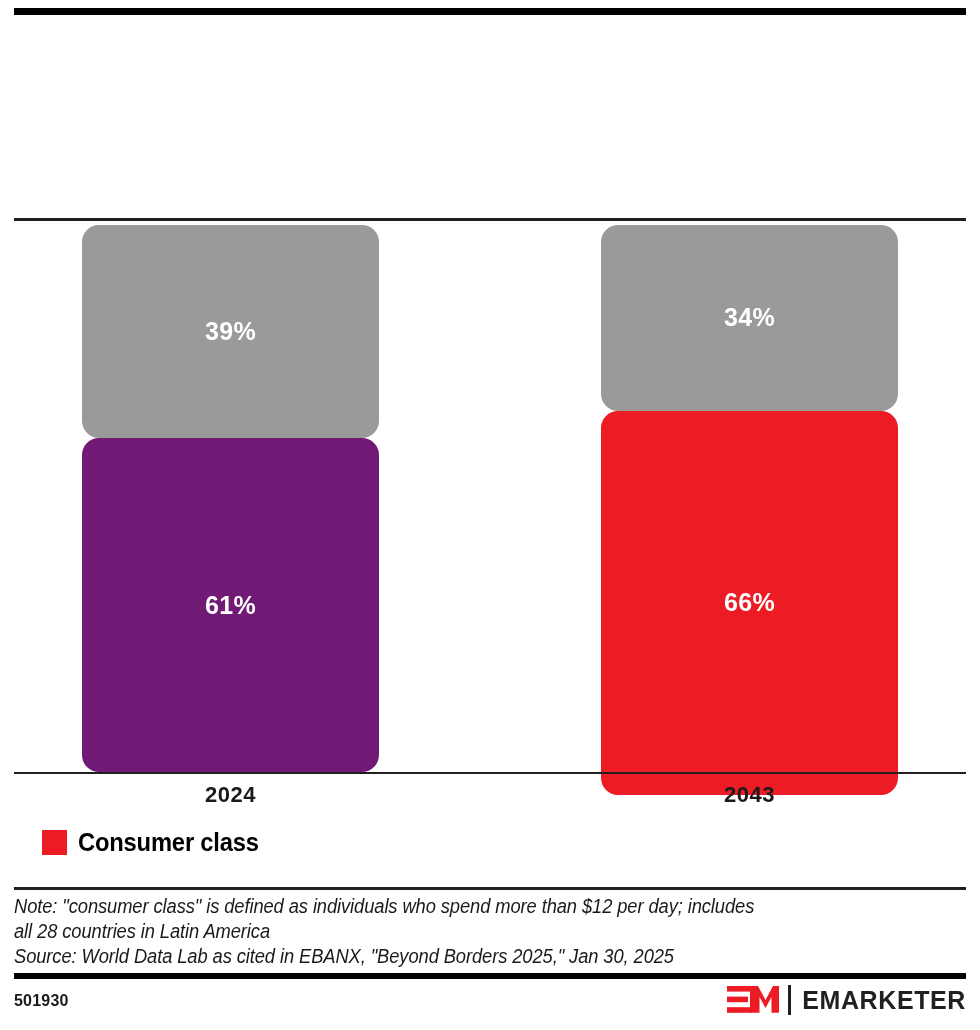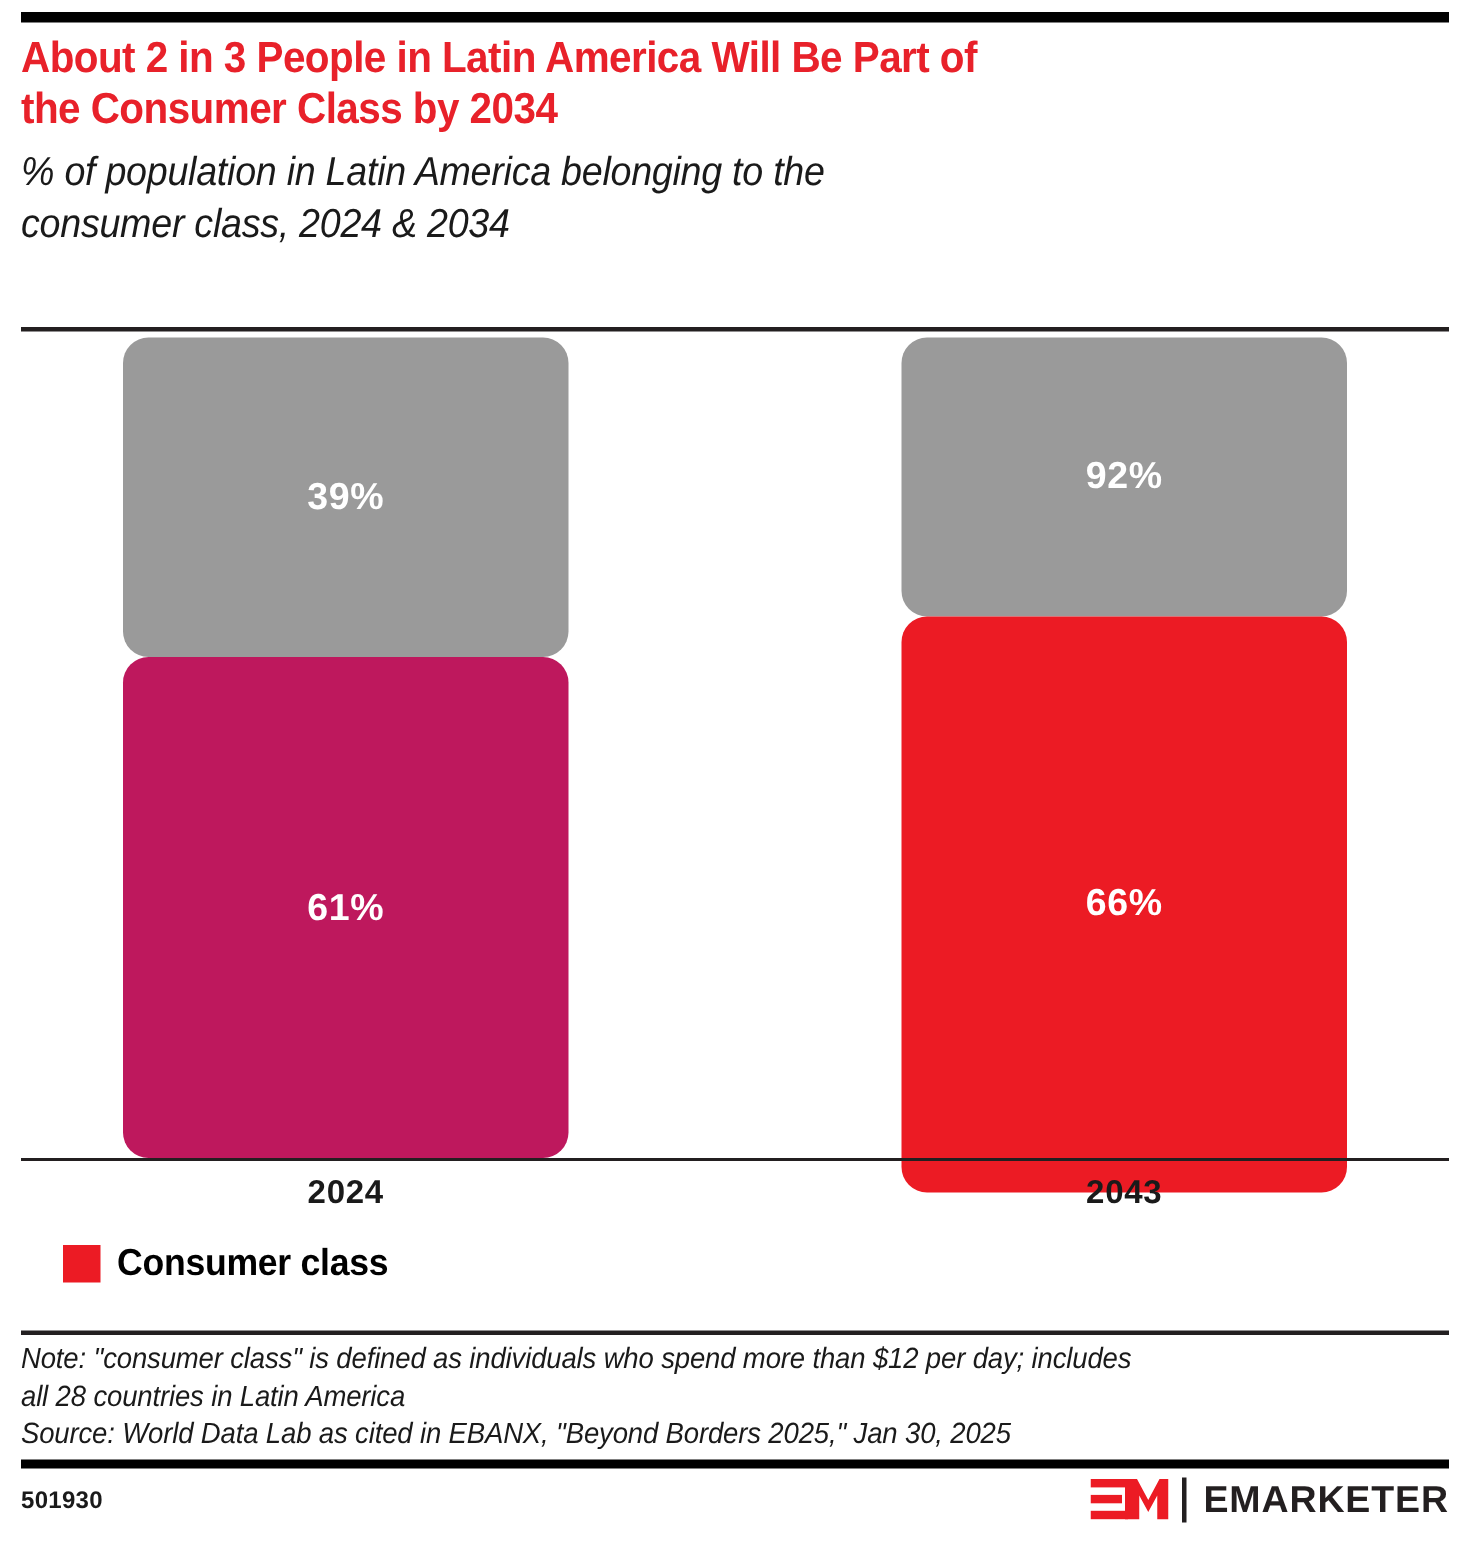--- a/index.html
+++ b/index.html
@@ -255,43 +255,37 @@
     line-height: 25px;
   }
 </style>
 </head>
 <body>
 
 <div class="page">
 
   <div class="top-rule"></div>
 
-  <div class="header">
-    <div class="title" style="color: rgb(232, 33, 42);">About 2 in 3 People in Latin America Will Be Part of
-the Consumer Class by 2034</div>
-    <div class="subtitle">% of population in Latin America belonging to the
-consumer class, 2024 &amp; 2034</div>
-  </div>
 
   <div class="header-rule"></div>
 
   <div class="plot">
 
     <div class="bar-group g0">
       <div class="seg" id="seg-2024-nonconsumer" style="top: 0px; height: 213.33px; background: rgb(154, 154, 154);">
         <span class="seg-label">39%</span>
       </div>
-      <div class="seg" id="seg-2024-consumer" style="top: 213.33px; height: 333.67px; background: #be185d;">
+      <div class="seg" id="seg-2024-consumer" style="top: 213.33px; height: 333.67px; background: #701a75;">
         <span class="seg-label">61%</span>
       </div>
     </div>
 
     <div class="bar-group g1">
       <div class="seg" id="seg-2034-nonconsumer" style="top: 0px; height: 185.98px; background: rgb(154, 154, 154);">
-        <span class="seg-label">92%</span>
+        <span class="seg-label">34%</span>
       </div>
       <div class="seg" id="seg-2034-consumer" style="top: 185.98px; height: 384px; background: rgb(236, 27, 36);">
         <span class="seg-label">66%</span>
       </div>
     </div>
   </div>
 
   <div class="axis-line"></div>
 
   <div class="axis-tick-label t0">2024</div>

